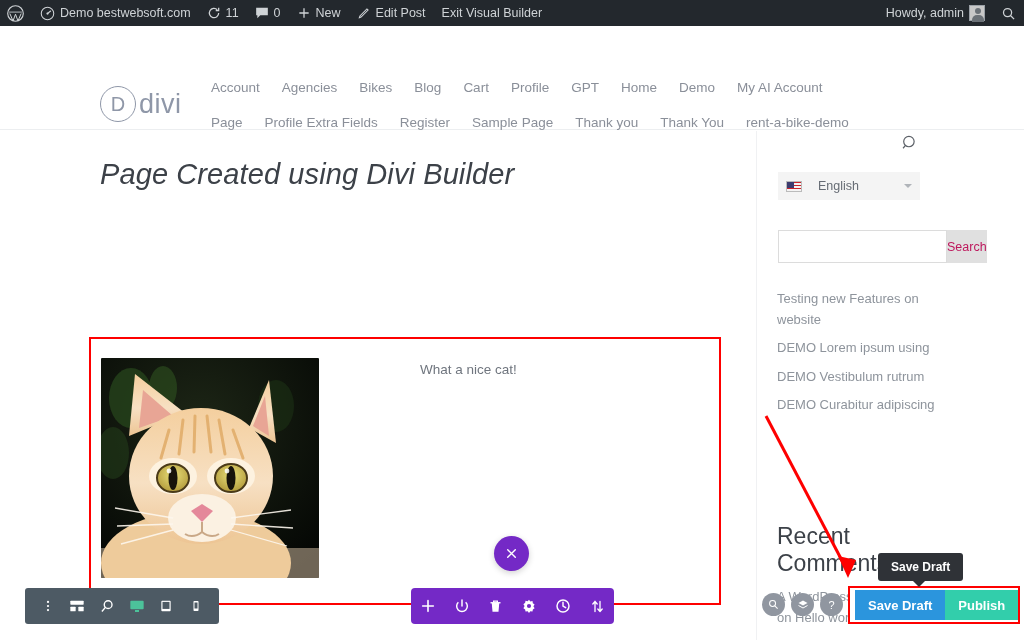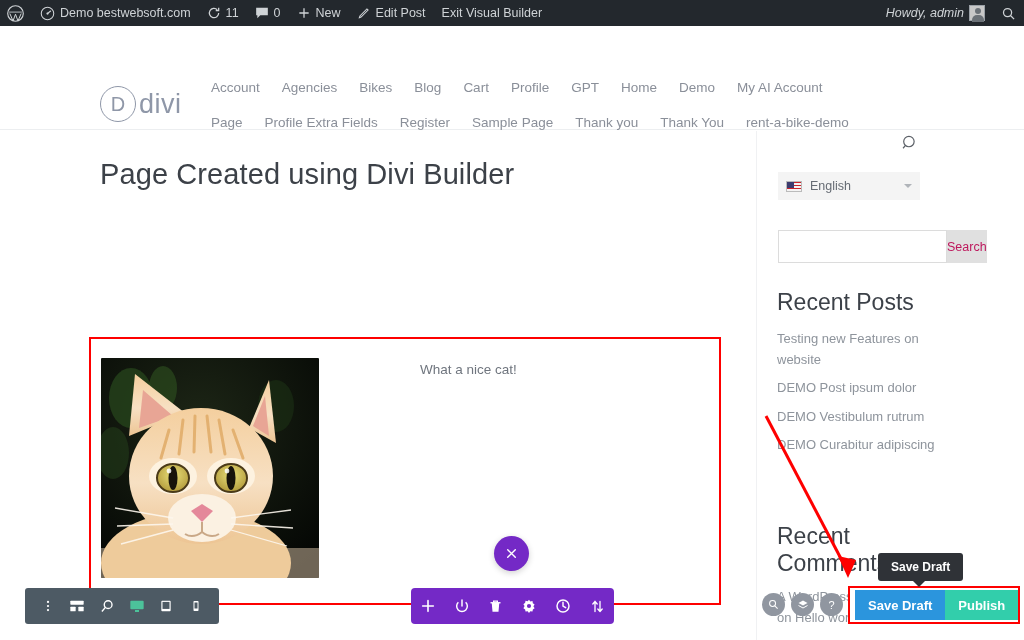--- a/index.html
+++ b/index.html
@@ -11,21 +11,21 @@
   }
   #root { position: relative; width: 1024px; height: 640px; overflow: hidden; background:#fff;padding-left:31px; }
 
   
   .adminbar {
     position: absolute; top:0; left:0; width:1024px; height:26px;
     background:#23282d; color:#b4b9be;
     display:flex; align-items:center; font-size:12.5px;
   }
   .ab-item { display:flex; align-items:center; gap:5px; padding:0 8px; height:26px; color:#cfd3d6; white-space:nowrap;}
-  .ab-item:first-child { padding-left:7px;font-style:italic; }
+  .ab-item:first-child { padding-left:7px; }
   .ab-right { margin-left:auto; display:flex; align-items:center; }
   .ab-ico { display:inline-flex; align-items:center; justify-content:center; }
   .ab-ico svg { display:block; }
   .avatar-box { width:16px; height:16px; background:#c8c8c8; border:1px solid #9aa0a6; display:inline-block; position:relative; }
   .avatar-box:before { content:""; position:absolute; left:5px; top:2px; width:6px; height:6px; border-radius:50%; background:#6b7177;}
   .avatar-box:after { content:""; position:absolute; left:2px; top:9px; width:12px; height:7px; border-radius:5px 5px 0 0; background:#6b7177;}
 
   
   .siteheader {
     position:absolute; top:26px; left:0; width:1024px; height:104px;
@@ -43,41 +43,41 @@
   .navrow { display:flex; flex-wrap:wrap; }
   .navlink {
     font-size:13.5px; color:#8a8f99; padding:10px 11px; white-space:nowrap;
     text-decoration:none;
   }
 
   
   .content { position:absolute; top:131px; left:0; width:756px; height:509px; background:#fff; }
   .pagetitle {
     position:absolute; left:100px; top:27px;
-    font-size:29px; color:#3c4148; font-weight:normal; letter-spacing:0.1px;
+    font-size:29px; color:#3c4148; font-weight:normal; letter-spacing:0.1px;font-style:italic;
   }
 
   .redbox {
     position:absolute; left:89px; top:206px; width:632px; height:268px;
     border:2.5px solid #fe0000; background:#fff;
   }
   .catimg { position:absolute; left:101px; top:227px; width:218px; height:220px; overflow:hidden; border-radius:1px; }
   .catcap { position:absolute; left:420px; top:231px; font-size:13.5px; color:#6f757e; }
 
   
   .sidebar { position:absolute; top:131px; left:756px; width:268px; height:509px; background:#fff; border-left:1px solid #f0f1f3;}
   .sb-search-ico { position:absolute; right:104px; top:3px; }
   .lang-select {
     position:absolute; left:21px; top:41px; width:142px; height:28px;
     background:#f4f4f4; display:flex; align-items:center; padding:0 8px; gap:8px;
   }
   .flag { width:16px; height:11px; position:relative; overflow:hidden; border:0.5px solid #bbb; flex:0 0 auto;}
   .flag .fred { position:absolute; left:0; width:100%; height:1.6px; background:#cc2229;}
   .flag .fblue { position:absolute; left:0; top:0; width:7px; height:6px; background:#3c3b6e;}
-  .lang-label { font-size:12.5px; color:#666c74; flex:1; }
+  .lang-label { font-size:12.5px; color:#666c74; flex:1;margin-left:8px; }
   .caret { width:0;height:0;border-left:4px solid transparent;border-right:4px solid transparent;border-top:4px solid #b0b4b9;}
 
   .searchform { position:absolute; left:21px; top:99px; width:144px; height:33px; display:flex; }
   .search-input { flex:1; border:1px solid #dcdcdc; background:#fff; height:33px; outline:none; font-size:12px; padding:0 6px; color:#555;}
   .search-btn { width:57px; height:33px; background:#e0e0e0; border:none; font-size:12.5px; color:#be185d; cursor:pointer; font-family:"Liberation Sans", sans-serif;}
 
   .sb-heading { font-size:23px; color:#3c4148; font-weight:normal; line-height:1.18; }
   .wg-posts { position:absolute; left:20px; top:158px; width:176px; }
   .wg-posts .sb-heading { margin-bottom:13px; }
   .sb-link { display:block; font-size:13px; color:#8e949c; line-height:1.58; margin-bottom:8px; text-decoration:none; }
@@ -336,24 +336,23 @@
       <span class="lang-label">English</span>
       <span class="caret"></span>
     </div>
 
     <div class="searchform">
       <input class="search-input" type="text" value="" placeholder="" style="">
       <button class="search-btn">Search</button>
     </div>
 
     <div class="wg-posts">
-      <h3 class="sb-heading">Recent Posts</h3>
       <div id="recentposts">
           <a class="sb-link" href="#">Testing new Features on website</a>
-          <a class="sb-link" href="#">DEMO Post ipsum dolor</a>
+          <a class="sb-link" href="#">DEMO Lorem ipsum using</a>
           <a class="sb-link" href="#">DEMO Vestibulum rutrum</a>
           <a class="sb-link" href="#">DEMO Curabitur adipiscing</a>
         </div>
     </div>
 
     <div class="wg-comments">
       <h3 class="sb-heading">Recent Comments</h3>
       <div class="cmt-text">A WordPress Commenter on Hello world!</div>
     </div>
   </div>

